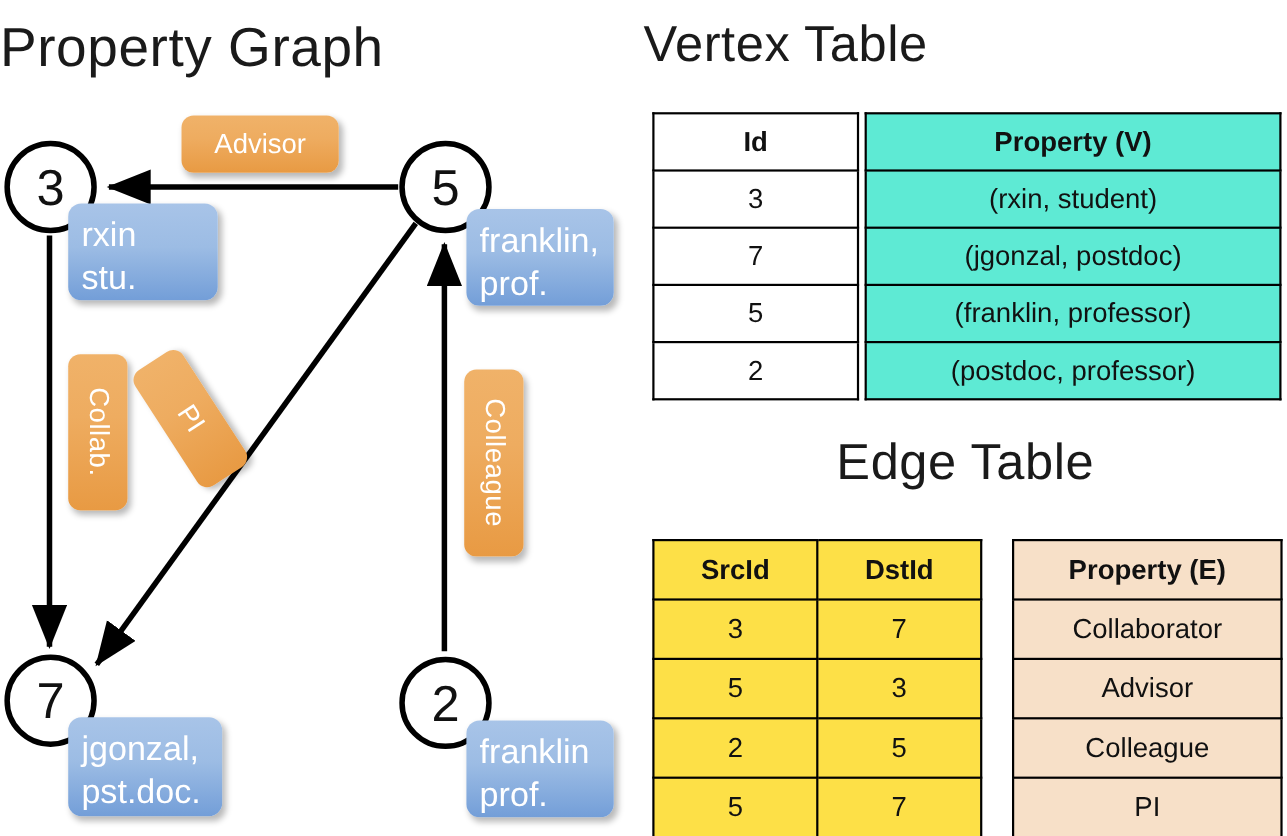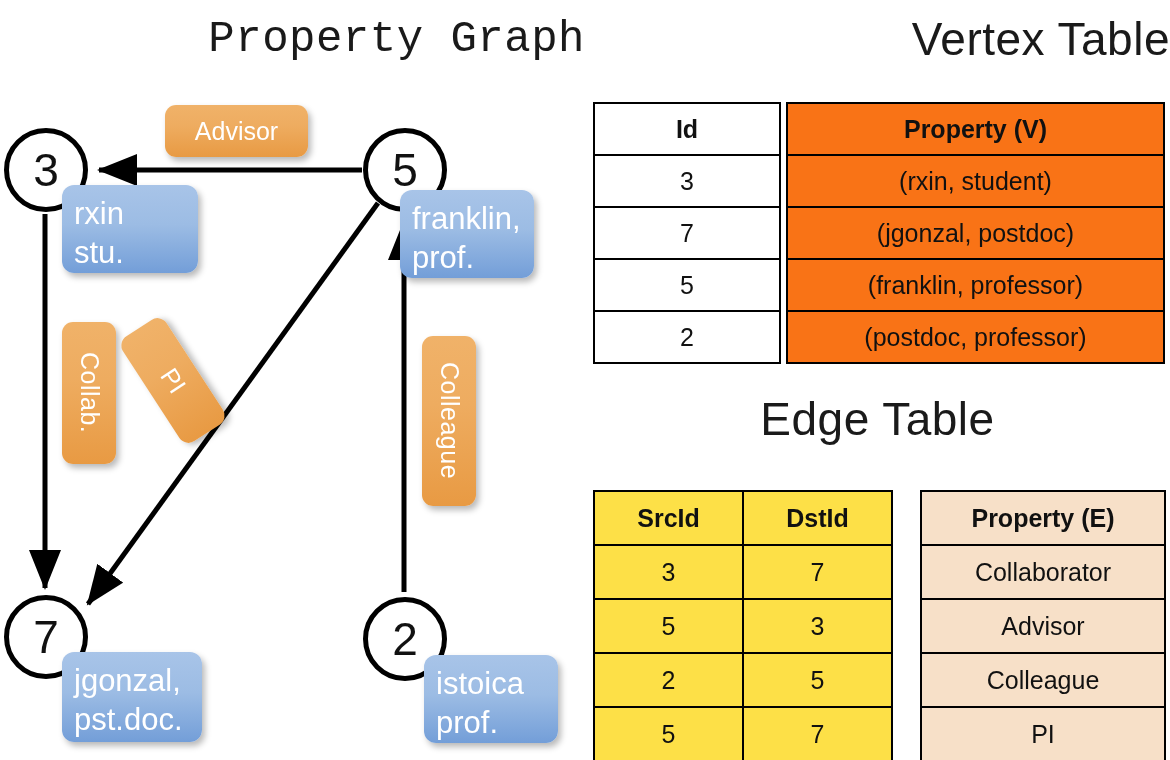--- a/index.html
+++ b/index.html
@@ -20,27 +20,26 @@
   .heading {
     position: absolute;
     font-family: "Liberation Sans", sans-serif;
     font-weight: 300;
     color: #1a1a1a;
     white-space: nowrap;
     letter-spacing: 0.5px;
   }
   #title-property-graph {
     left: 0px; top: 14px; width: 585px;
-    text-align: right;
-    font-size: 44px;
-    font-family: Liberation Mono, monospace;
+    text-align: left;
+    font-size: 50px;
   }
   #title-vertex-table {
     left: 585px; top: 12px; width: 585px;
-    text-align: right;
+    text-align: left;
     font-size: 46px;
   }
   #title-edge-table {
     left: 585px; top: 392px; width: 585px;
     text-align: center;
     font-size: 46px;
   }
 
   
   #graph-panel {
@@ -81,21 +80,21 @@
     background: linear-gradient(to bottom, #a8c4e8 0%, #9cbce4 45%, #739ed8 100%);
     box-shadow: 3px 4px 6px rgba(0,0,0,0.28);
     color: #ffffff;
     font-size: 31px;
     line-height: 1.25;
     padding: 10px 12px;
     box-sizing: border-box;
     font-weight: 400;
   }
   #prop-rxin     { left: 62px;  top: 185px; width: 136px; height: 88px; }
-  #prop-franklin { left: 400px; top: 190px; width: 134px; height: 88px; }
+  #prop-franklin { left: 424px; top: 190px; width: 134px; height: 88px; }
   #prop-jgonzal  { left: 62px;  top: 652px; width: 140px; height: 90px; }
   #prop-istoica  { left: 424px; top: 655px; width: 134px; height: 88px; }
 
   
   .edge-label {
     position: absolute;
     border-radius: 11px;
     background: linear-gradient(to bottom, #f0b269 0%, #eeac60 40%, #e89a43 100%);
     box-shadow: 3px 4px 6px rgba(0,0,0,0.28);
     color: #ffffff;
@@ -154,21 +153,21 @@
   }
   #vertex-table-id td, #vertex-table-id th {
     width: 184px; height: 50px;
     background: #ffffff;
   }
   #vertex-table-prop {
     left: 786px; top: 102px;
   }
   #vertex-table-prop td, #vertex-table-prop th {
     width: 375px; height: 50px;
-    background: #f97316;
+    background: #5eead4;
   }
 
   
   #edge-table-ids {
     left: 593px; top: 490px;
   }
   #edge-table-ids td, #edge-table-ids th {
     width: 147px; height: 52px;
     background: #fde047;
   }
@@ -227,21 +226,21 @@
   </div>
   <div class="prop-box" id="prop-franklin">
     <div>franklin,</div>
     <div>prof.</div>
   </div>
   <div class="prop-box" id="prop-jgonzal">
     <div>jgonzal,</div>
     <div>pst.doc.</div>
   </div>
   <div class="prop-box" id="prop-istoica">
-    <div>istoica</div>
+    <div>franklin</div>
     <div>prof.</div>
   </div>
 
   <div class="edge-label" id="edge-label-advisor">
     <span>Advisor</span>
   </div>
   <div class="edge-label" id="edge-label-collab">
     <span class="vtext">Collab.</span>
   </div>
   <div class="edge-label" id="edge-label-pi">

